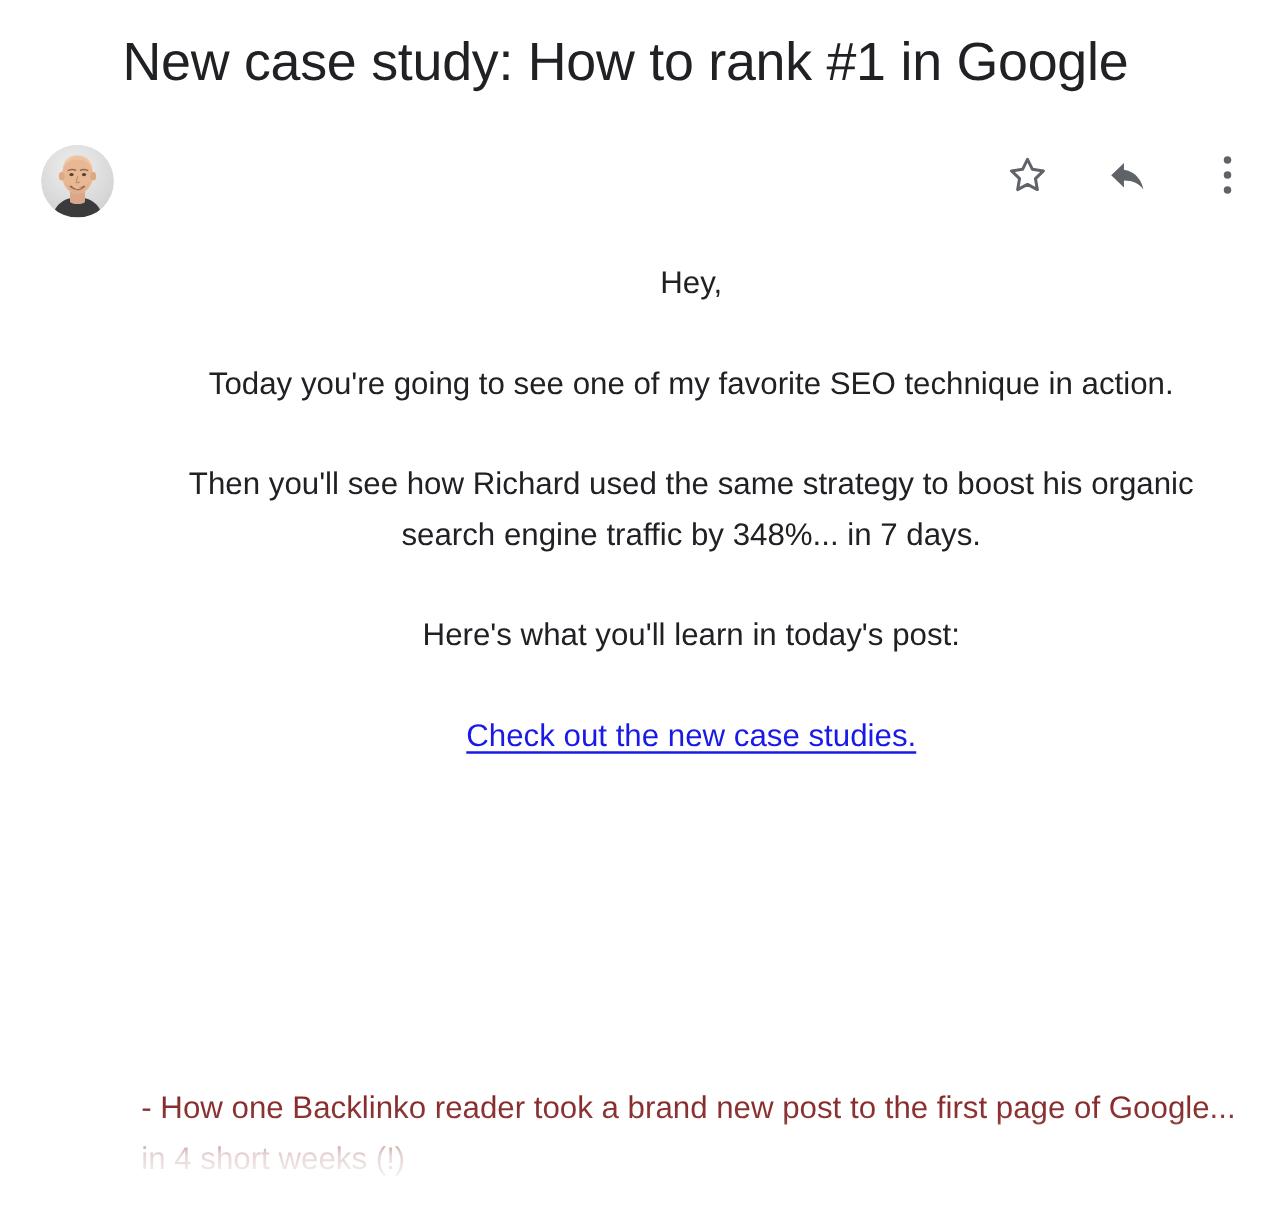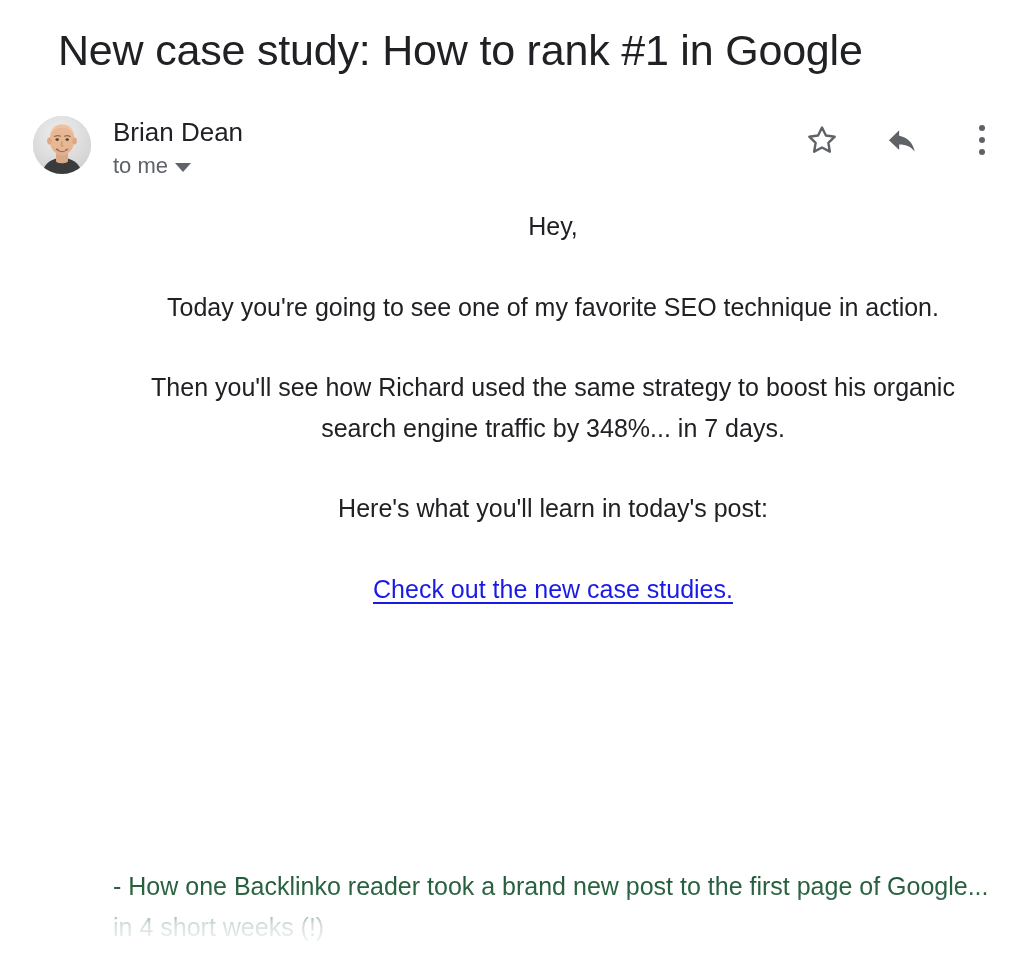--- a/index.html
+++ b/index.html
@@ -22,21 +22,21 @@
   
   .subject-row {
     position: absolute;
     left: 0; top: 0;
     width: 1024px;
     height: 100px;
     display: flex;
     align-items: center;
   }
   .subject-title {
-    margin-left: 58px;
+    margin-left: 98px;
     font-size: 43px;
     font-weight: 400;
     color: #202124;
     letter-spacing: -0.2px;
     line-height: 1;
     white-space: nowrap;
     text-align: center;
   }
 
   
@@ -147,21 +147,21 @@
   .faded-block {
     position: absolute;
     left: 113px;
     top: 866px;
     width: 900px;
     color: #9aa0a6;
     -webkit-mask-image: linear-gradient(to bottom, rgba(0,0,0,1) 0%, rgba(0,0,0,0.88) 38%, rgba(0,0,0,0.18) 72%, rgba(0,0,0,0.04) 100%);
     mask-image: linear-gradient(to bottom, rgba(0,0,0,1) 0%, rgba(0,0,0,0.88) 38%, rgba(0,0,0,0.18) 72%, rgba(0,0,0,0.04) 100%);
   }
   .faded-block .body-para {
-    color: #14532d;
+    color: #7f1d1d;
     margin-bottom: 0;
   }
 </style>
 </head>
 <body>
 
 <div class="email-view">
 
   <div class="subject-row">
     <h1 class="subject-title">New case study: How to rank #1 in Google</h1>
@@ -198,27 +198,20 @@
 
         <path d="M29.1 25.4 l-1.1 4.3 q1.3 0.9 2.5 0" stroke="#c49068" stroke-width="1" fill="none" stroke-linecap="round"></path>
 
         <path d="M23.6 33.2 q5.4 4.4 10.6 0" stroke="#9c5b4e" stroke-width="1.5" fill="none" stroke-linecap="round"></path>
         <path d="M24.6 33.6 q4.6 2.6 8.7 0.1 q-4.3 1.5 -8.7 -0.1 Z" fill="#ffffff" opacity="0.85"></path>
 
         <path d="M19.5 30 q9.5 11 19 0 q-3 8.6 -9.5 8.8 q-6.5 -0.2 -9.5 -8.8 Z" fill="#c79a79" opacity="0.28"></path>
       </svg>
     </div>
 
-    <div class="sender-meta">
-      <div class="sender-name">Brian Dean</div>
-      <div class="recipient-line">
-        <span class="recipient-text">to me</span>
-        <span class="caret-down"></span>
-      </div>
-    </div>
 
     <div class="header-actions">
 
       <button class="icon-btn">
         <svg width="32" height="32" viewBox="0 0 24 24">
           <path d="M12 2.6l2.95 5.98 6.6.96-4.775 4.655 1.127 6.57L12 17.67l-5.902 3.095 1.127-6.57L2.45 9.54l6.6-.96L12 2.6z" fill="none" stroke="#5f6368" stroke-width="1.8" stroke-linejoin="round"></path>
         </svg>
       </button>
 
       <button class="icon-btn">

